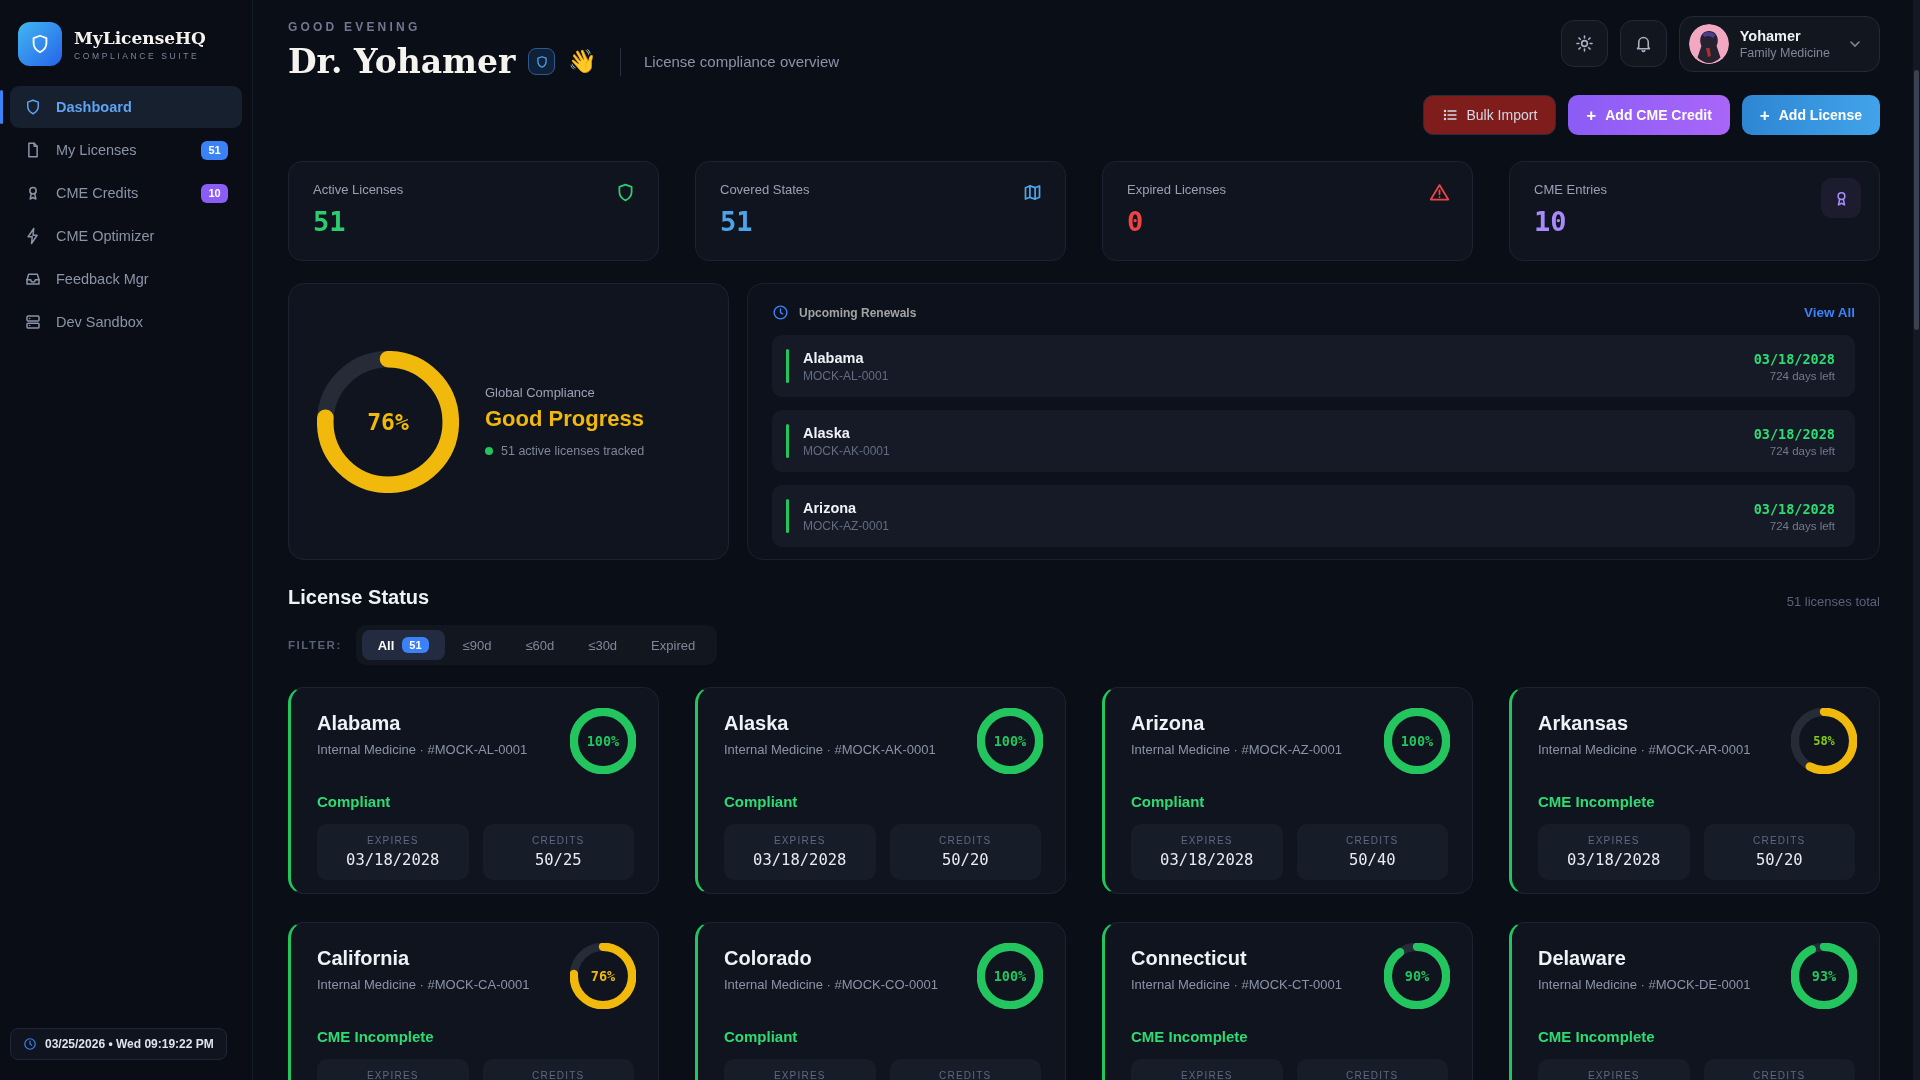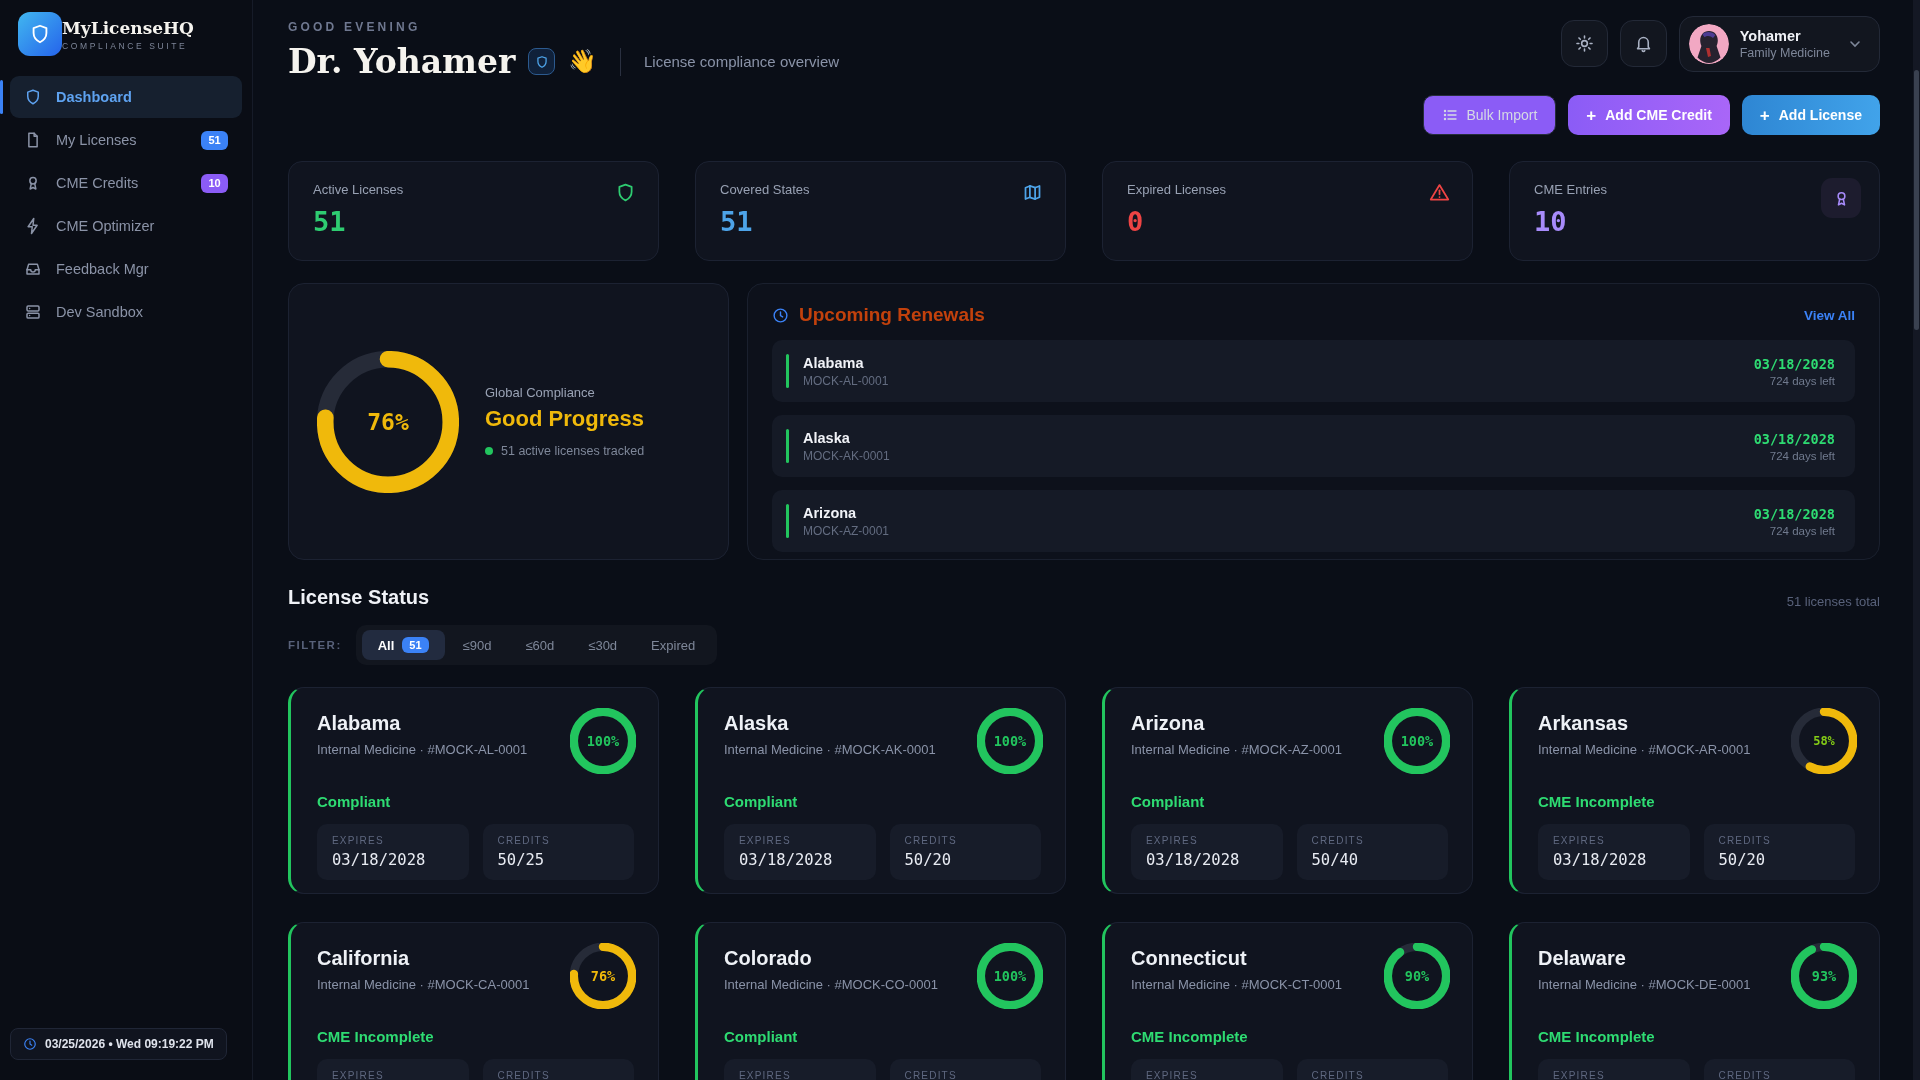--- a/index.html
+++ b/index.html
@@ -4,21 +4,21 @@
 <style>
   * { margin:0; padding:0; box-sizing:border-box; }
   html,body { width:1920px; height:1080px; overflow:hidden; background:#0a0e17;
     font-family:"Liberation Sans", sans-serif; color:#eef1f6; }
 
   .app { display:flex; width:1920px; height:1080px; }
 
   
   .sidebar { width:253px; height:100%; background:#0a0d15; border-right:1px solid #161b28;
     position:relative; flex-shrink:0; }
-  .logo-row { display:flex; align-items:center; gap:0; padding:12px 18px 20px 18px; }
+  .logo-row { display:flex; align-items:center; gap:12px; padding:22px 18px 20px 18px; }
   .logo-mark { width:44px; height:44px; border-radius:12px; flex-shrink:0;
     background:linear-gradient(135deg,#41b7f0,#2563eb); display:flex; align-items:center; justify-content:center; }
   .logo-mark svg { width:22px; height:22px; stroke:#fff; }
   .logo-name { font-family:"DejaVu Serif", serif; font-weight:bold; font-size:17px; color:#f5f3ee; }
   .logo-sub { font-size:8.5px; letter-spacing:2.6px; color:#7d8598; margin-top:3px; }
   .nav { list-style:none; padding:0 10px; }
   .nav-item { position:relative; display:flex; align-items:center; gap:14px; height:42px;
     padding:0 14px; border-radius:9px; color:#8b93a7; font-size:14.5px; cursor:pointer; margin-bottom:1px; }
   .nav-item svg { width:18px; height:18px; stroke:currentColor; flex-shrink:0; }
   .nav-item.active { background:#16202f; color:#5ea2f0; font-weight:bold; }
@@ -54,21 +54,21 @@
   .profile-chip { display:flex; align-items:center; gap:11px; height:56px; margin-top:-4px;
     background:#12161f; border:1px solid #232937; border-radius:14px; padding:8px 16px 8px 9px; cursor:pointer; }
   .avatar { width:40px; height:40px; border-radius:50%; overflow:hidden; flex-shrink:0; }
   .profile-name { font-size:14.5px; font-weight:bold; color:#f0f2f7; }
   .profile-spec { font-size:12.5px; color:#7e8799; margin-top:2px; }
   .profile-chip .chev { width:16px; height:16px; stroke:#7e8799; margin-left:6px; }
 
   .toolbar { display:flex; justify-content:flex-end; gap:12px; margin-top:14px; }
   .btn { height:40px; border-radius:10px; border:none; display:flex; align-items:center; gap:9px;
     padding:0 18px; font-size:14px; cursor:pointer; font-family:"Liberation Sans", sans-serif; }
-  .btn-dark { background:#8b5cf6; border:1px solid #272d3c; color:#d5dae4; }
+  .btn-dark { background:#7f1d1d; border:1px solid #272d3c; color:#d5dae4; }
   .btn-dark svg { width:16px; height:16px; stroke:#d5dae4; }
   .btn-purple { background:linear-gradient(90deg,#8b5cf6,#a966f8); color:#fff; font-weight:bold; }
   .btn-blue { background:linear-gradient(90deg,#2e86d3,#41a3ea); color:#fff; font-weight:bold; }
   .btn .plus { font-size:17px; font-weight:bold; line-height:1; }
 
   
   .stats { display:grid; grid-template-columns:repeat(4,1fr); gap:36px; margin-top:26px; }
   .stat-card { background:#10141f; border:1px solid #1c2232; border-radius:14px; height:100px;
     padding:20px 24px; position:relative; }
   .stat-label { font-size:13px; color:#98a1b3; }
@@ -89,21 +89,21 @@
     font-family:"DejaVu Sans Mono", monospace; font-weight:bold; }
   .compliance-card .donut-pct { font-size:23px; color:#f0b90b; }
   .comp-label { font-size:13px; color:#9aa3b5; }
   .comp-status { font-size:22px; font-weight:bold; color:#f0b90b; margin-top:6px; }
   .comp-note { display:flex; align-items:center; gap:8px; font-size:12.5px; color:#7e8799; margin-top:12px; }
   .comp-note .dot { width:8px; height:8px; border-radius:50%; background:#22c55e; }
 
   .renewals { background:#0d111b; border:1px solid #1a202e; border-radius:16px; overflow:hidden; }
   .renewals-head { display:flex; align-items:center; padding:20px 24px 14px 24px; }
   .renewals-head svg { width:17px; height:17px; stroke:#3b82f6; margin-right:10px; }
-  .renewals-title { font-size:19px; font-weight:bold; color:#c2410c; }
+  .renewals-title { font-size:12px; font-weight:bold; color:#a3a3a3; }
   .view-all { margin-left:auto; font-size:13.5px; font-weight:bold; color:#3b82f6; cursor:pointer; }
   .renewal-row { display:flex; align-items:center; margin:0 24px 13px 24px; height:62px;
     background:#151a26; border-radius:10px; padding:0 20px 0 14px; cursor:pointer; }
   .renewal-bar { width:3px; height:34px; border-radius:3px; background:#22c55e; margin-right:14px; }
   .renewal-state { font-size:14.5px; font-weight:bold; color:#f0f2f7; }
   .renewal-id { font-size:12px; color:#636c80; margin-top:3px; }
   .renewal-right { margin-left:auto; text-align:right; }
   .renewal-date { font-family:"DejaVu Sans Mono", monospace; font-size:13.5px; font-weight:bold; color:#2edb72; }
   .renewal-days { font-size:11.5px; color:#707a8e; margin-top:3px; }
 
@@ -122,21 +122,21 @@
   .cards-grid { display:grid; grid-template-columns:repeat(4,1fr); gap:28px 36px; margin-top:22px; }
   .lic-card { background:#10141f; border:1px solid #1c2232; border-left:3px solid #22c55e;
     border-radius:16px; height:207px; padding:24px 24px 0 26px; position:relative; cursor:pointer; }
   .lic-title { font-size:20px; font-weight:bold; color:#eef1f6; }
   .lic-sub { font-size:13px; color:#8a93a8; margin-top:7px; }
   .lic-donut { position:absolute; top:20px; right:22px; width:66px; height:66px; }
   .lic-donut svg { width:100%; height:100%; transform:rotate(-90deg); }
   .lic-donut .donut-pct { font-size:13.5px; }
   .lic-status { font-size:15px; font-weight:bold; color:#2edb72; margin-top:36px; }
   .lic-boxes { display:flex; gap:14px; margin-top:14px; }
-  .lic-box { flex:1; background:#171c29; border-radius:10px; padding:11px 15px; }
+  .lic-box { flex:1; background:#171c29; border-radius:10px; padding:11px 15px;text-align:center; }
   .lic-box-label { font-size:10px; letter-spacing:1.2px; color:#5f6880; }
   .lic-box-value { font-family:"DejaVu Sans Mono", monospace; font-size:15.5px; color:#e8ebf2; margin-top:5px; }
 
   
   .scrollbar-track { position:fixed; right:0; top:0; width:7px; height:1080px; background:#141824; }
   .scrollbar-thumb { position:absolute; top:70px; left:1px; width:5px; height:260px; border-radius:3px; background:#3a4150; }
 </style>
 </head>
 <body>
 

